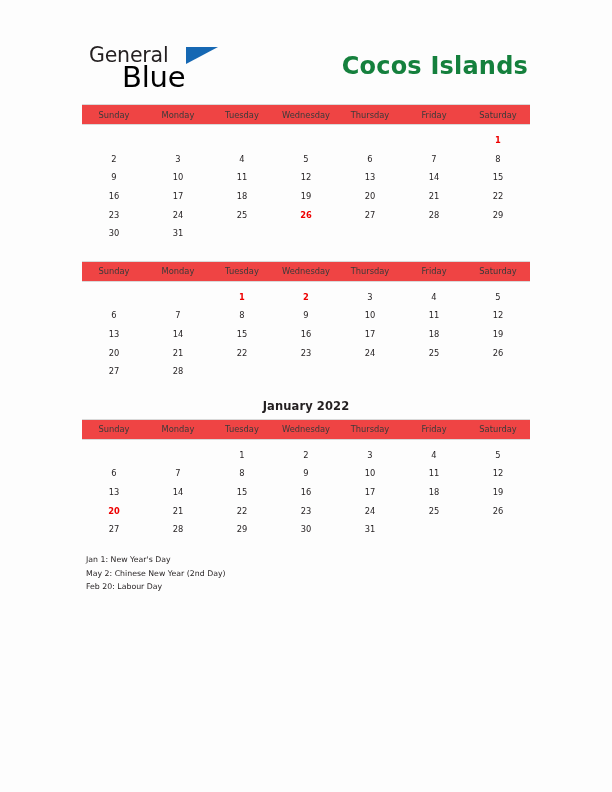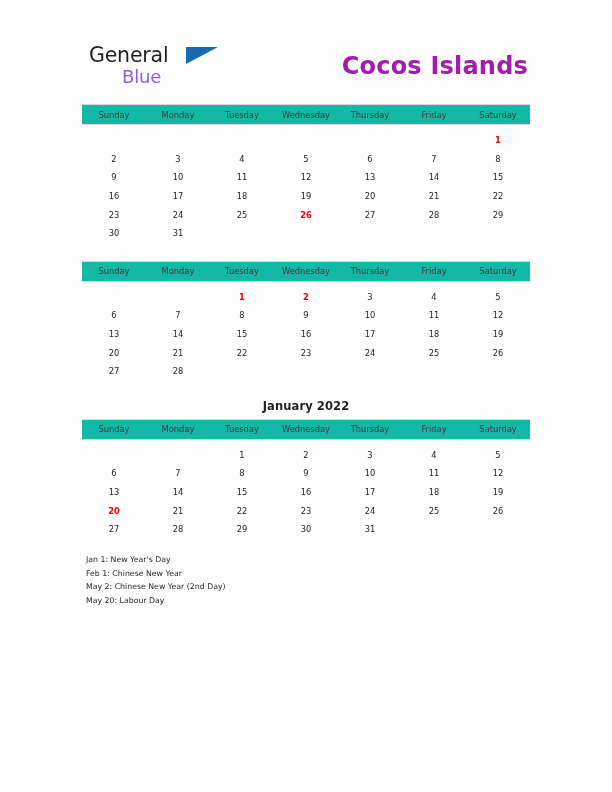--- a/index.html
+++ b/index.html
@@ -49,33 +49,33 @@
     top: 3px;
     width: 0;
     height: 0;
     border-left: 32px solid #1668b3;
     border-bottom: 17px solid transparent;
   }
   .logo-blue {
     position: absolute;
     left: 34px;
     top: 21px;
-    font-size: 18px;
-    color: #8b5cf6;
+    font-size: 29px;
+    color: #000000;
     letter-spacing: -0.2px;
     line-height: 24px;
   }
 
   .page-title {
     position: absolute;
     right: 84px;
     top: 52px;
     font-size: 24px;
     font-weight: bold;
-    color: #a21caf;
+    color: #15803d;
     letter-spacing: 0.2px;
     text-align: right;
     white-space: nowrap;
   }
 
   
   .months {
     position: absolute;
     left: 82px;
     top: 104px;
@@ -92,21 +92,21 @@
     color: #231f20;
     padding-bottom: 6px;
     letter-spacing: 0.1px;
   }
   table.cal {
     border-collapse: collapse;
     width: 448px;
     table-layout: fixed;
   }
   table.cal th {
-    background: #14b8a6;
+    background: #ef4444;
     border-top: 1px solid #d9d9d9;
     border-bottom: 1px solid #d9d9d9;
     font-size: 8.3px;
     font-weight: normal;
     color: #3a3a3a;
     height: 17px;
     text-align: center;
     vertical-align: middle;
   }
   table.cal td {
@@ -379,16 +379,15 @@
             <td class="empty"></td>
             <td class="empty"></td>
           </tr>
         </tbody>
       </table>
     </div>
   </div>
 
 <div class="holiday-list">
     <div class="holiday-item">Jan 1: New Year's Day</div>
-    <div class="holiday-item">Feb 1: Chinese New Year</div>
     <div class="holiday-item">May 2: Chinese New Year (2nd Day)</div>
-    <div class="holiday-item">May 20: Labour Day</div>
+    <div class="holiday-item">Feb 20: Labour Day</div>
   </div>
 
 </body></html>

